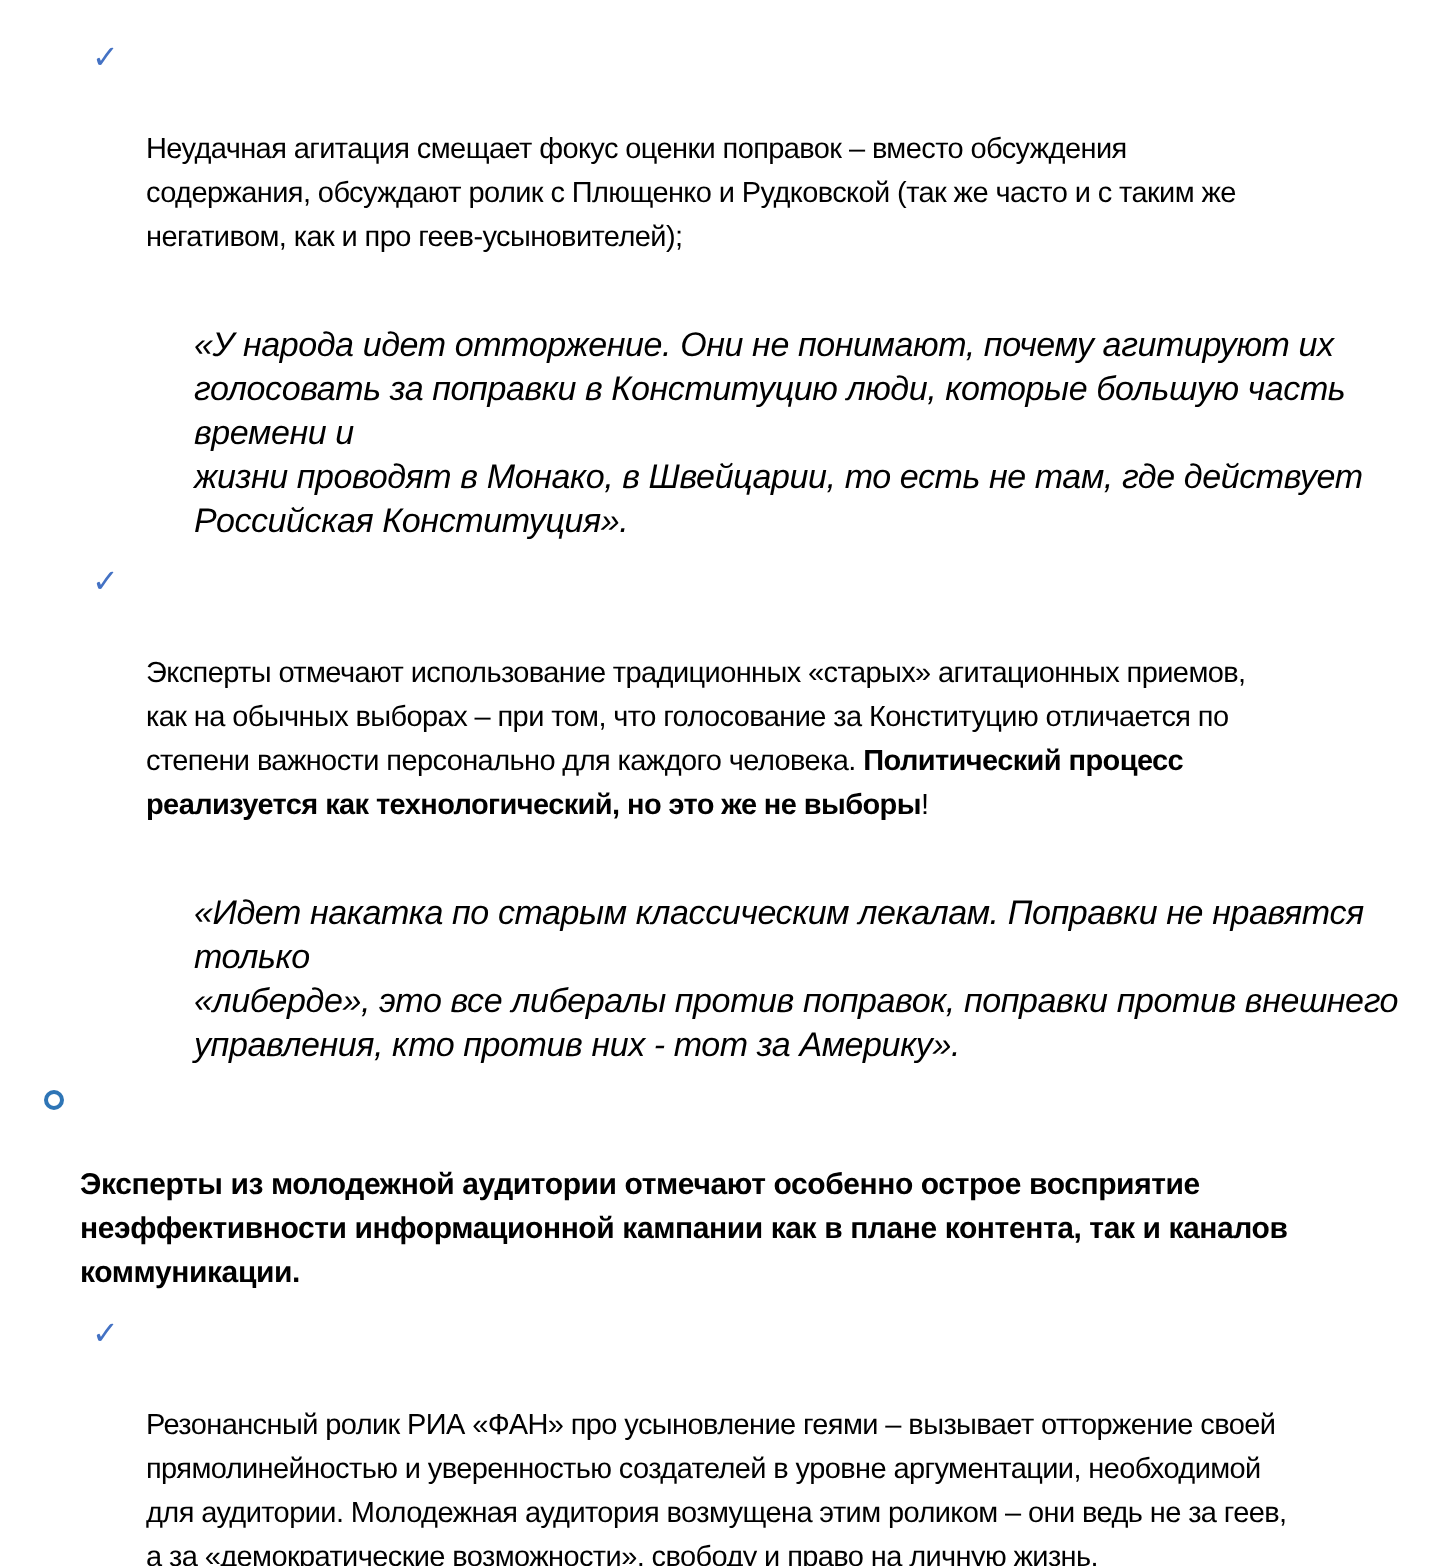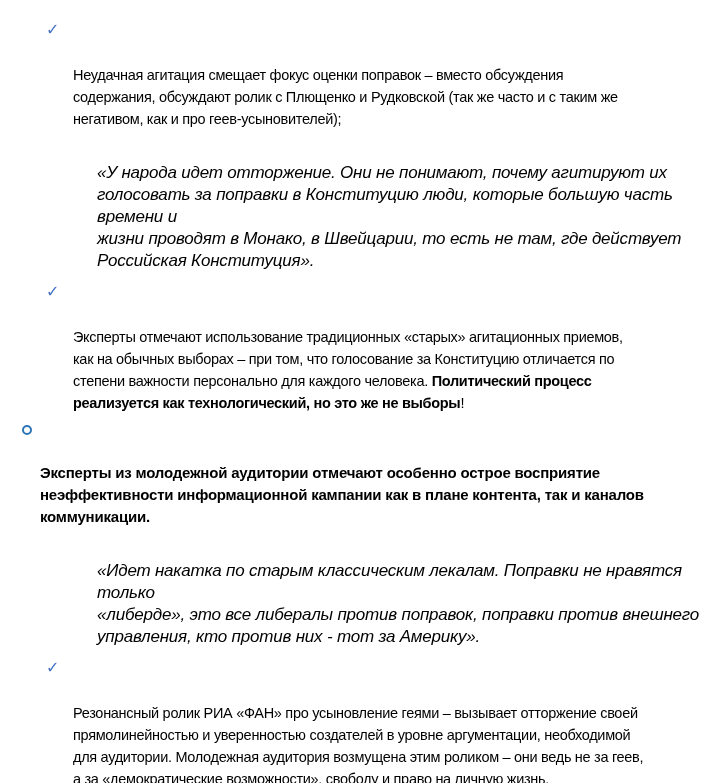--- a/index.html
+++ b/index.html
@@ -98,31 +98,31 @@
   </div>
 
   <div class="block l2">
     <span class="marker-check">✓</span>
     <span>Эксперты отмечают использование традиционных «старых» агитационных приемов,
 как на обычных выборах – при том, что голосование за Конституцию отличается по
 степени важности персонально для каждого человека. </span><span class="seg-bold">Политический процесс
 реализуется как технологический, но это же не выборы</span><span>!</span>
   </div>
 
+  <div class="block l3">
+    <span>«Идет накатка по старым классическим лекалам. Поправки не нравятся только
+«либерде», это все либералы против поправок, поправки против внешнего
+управления, кто против них - тот за Америку».</span>
+  </div>
+
   <div class="block l1 tight">
     <span class="marker-circle"></span>
     <span>Эксперты из молодежной аудитории отмечают особенно острое восприятие
 неэффективности информационной кампании как в плане контента, так и каналов
 коммуникации.</span>
-  </div>
-
-  <div class="block l3">
-    <span>«Идет накатка по старым классическим лекалам. Поправки не нравятся только
-«либерде», это все либералы против поправок, поправки против внешнего
-управления, кто против них - тот за Америку».</span>
   </div>
 
   <div class="block l2">
     <span class="marker-check">✓</span>
     <span>Резонансный ролик РИА «ФАН» про усыновление геями – вызывает отторжение своей
 прямолинейностью и уверенностью создателей в уровне аргументации, необходимой
 для аудитории. Молодежная аудитория возмущена этим роликом – они ведь не за геев,
 а за «демократические возможности», свободу и право на личную жизнь.</span>
   </div>
 

